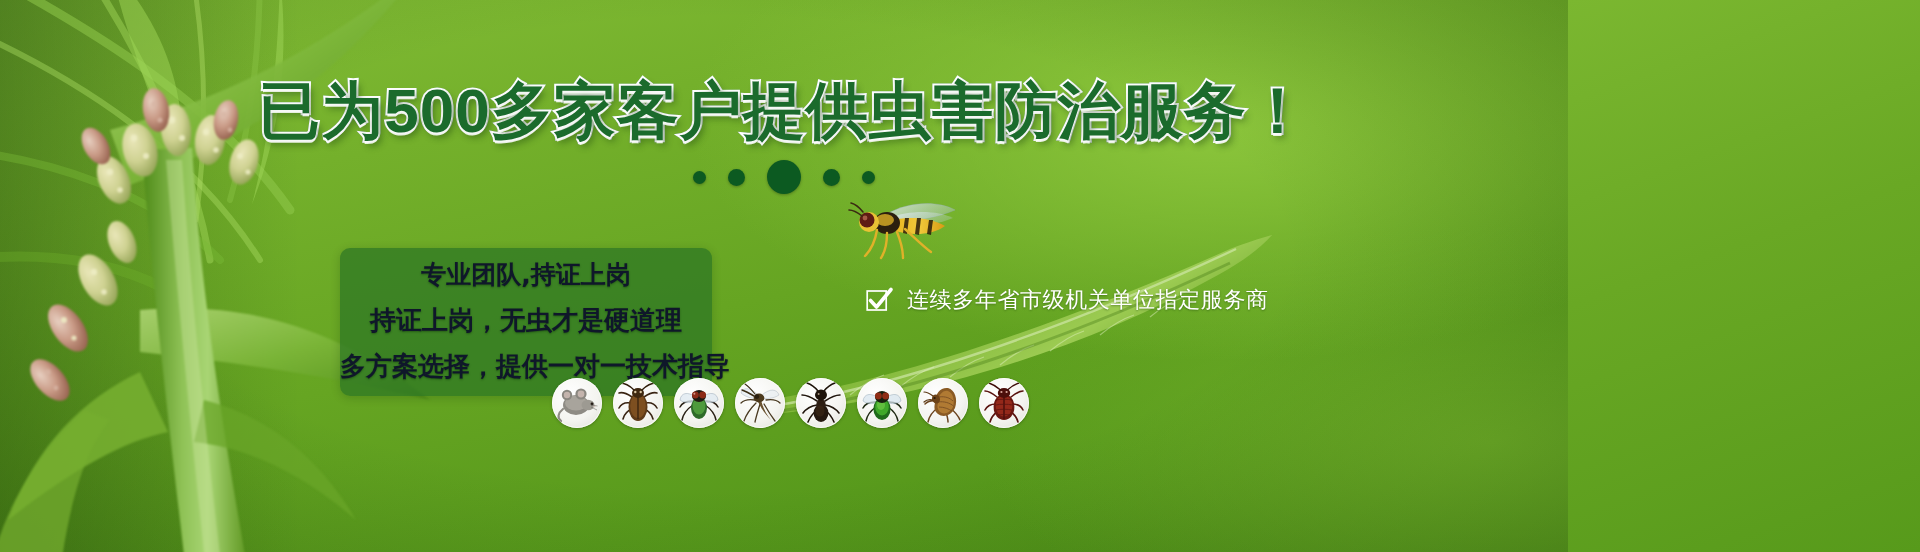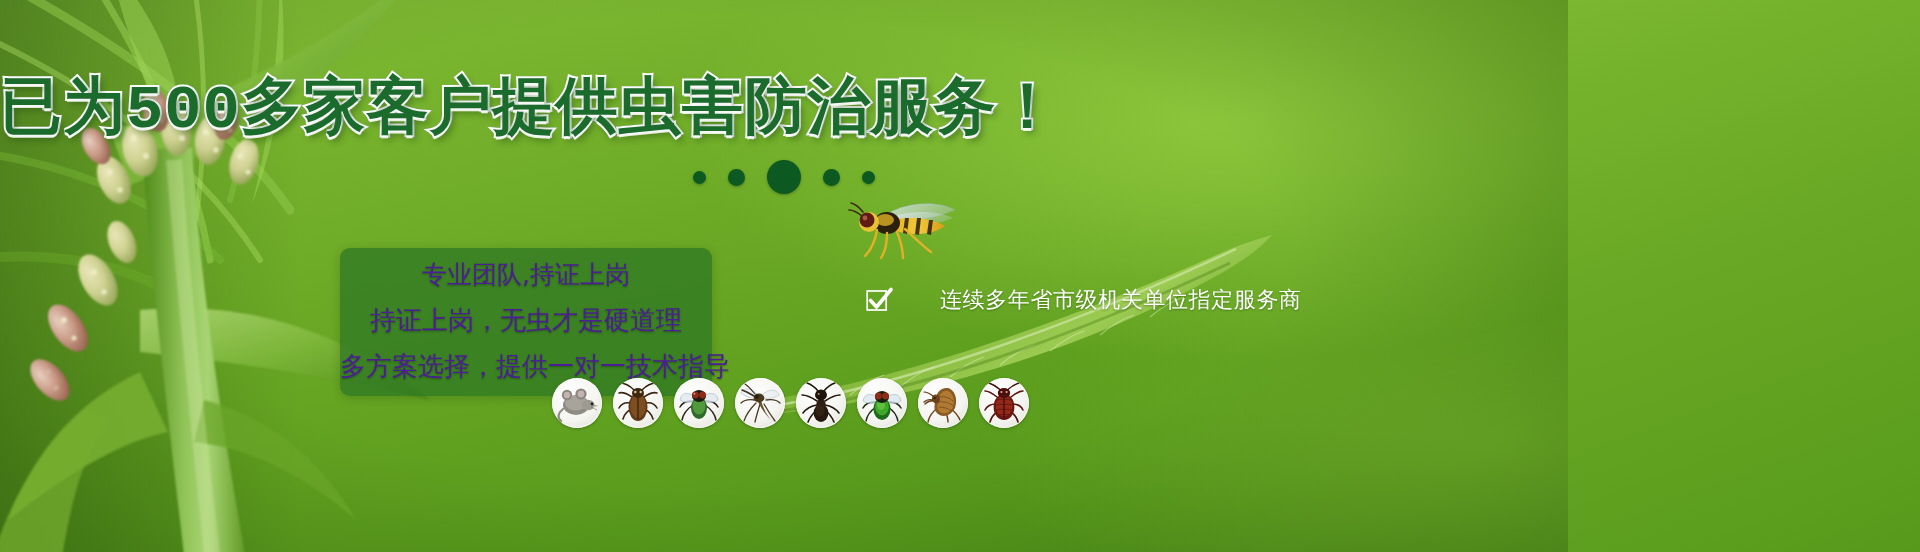--- a/index.html
+++ b/index.html
@@ -54,32 +54,33 @@
   .blade-group { position:absolute; left:-40px; top:-40px; width:620px; height:520px; }
   .blade-group svg { width:100%; height:100%; display:block; filter:blur(.6px); }
 
   
   .leaf-long { position:absolute; left:760px; top:215px; width:560px; height:210px; }
   .leaf-long svg { width:100%; height:100%; display:block; }
 
   
   .headline {
     position:absolute; left:0; top:72px; width:1568px;
+    text-align:center;
     white-space:nowrap;
     font-size:62px;
     line-height:78px;
     font-weight:bold;
     letter-spacing:1px;
     color:#1b6b2c;
     -webkit-text-stroke:4px #ffffff;
     paint-order:stroke fill;
     text-shadow:
        0 3px 0 rgba(255,255,255,.85),
        3px 5px 7px rgba(20,60,10,.45);
-    font-family:Liberation Mono, monospace;
+    font-family:Liberation Sans, sans-serif;
   }
   .headline-inner {
     background:linear-gradient(180deg,#2f8a3a 0%,#1f7430 38%,#0f5a22 72%,#0a4a1c 100%);
     -webkit-background-clip:text;
     background-clip:text;
   }
 
   
   .dots {
     position:absolute; left:0; top:160px; width:1568px;
@@ -95,22 +96,22 @@
     position:absolute; left:340px; top:248px;
     width:372px; height:148px;
     border-radius:10px;
     background:rgba(42,116,35,0.70);
     box-shadow:0 2px 10px rgba(10,40,5,.20);
     display:flex; flex-direction:column;
     justify-content:center;
     padding:4px 0 6px 0;
   }
   .slogan-line {
-    color:#4c1d95;
-    font-weight:normal;
+    color:#0f172a;
+    font-weight:bold;
     text-align:center;
     white-space:nowrap;
     text-shadow:0 1px 2px rgba(10,45,5,.45);
     font-family:"DejaVu Sans","Liberation Sans",sans-serif;
   }
   .slogan-line.l1 { font-size:25px; line-height:44px; letter-spacing:0px; }
   .slogan-line.l2 { font-size:26px; line-height:46px; letter-spacing:0px; }
   .slogan-line.l3 { font-size:26px; line-height:46px; letter-spacing:0px; }
 
   
@@ -122,21 +123,20 @@
   .chk { position:relative; width:26px; height:26px; flex:0 0 26px; }
   .chk svg { width:100%; height:100%; display:block; overflow:visible; }
   .feature-label {
     color:#ffffff;
     font-size:22px;
     font-weight:normal;
     white-space:nowrap;
     letter-spacing:.6px;
     text-shadow:0 1px 2px rgba(15,50,5,.40);
     font-family:"DejaVu Sans","Liberation Sans",sans-serif;
-    margin-left:33px;
   }
 
   
   .fly { position:absolute; left:845px; top:198px; width:120px; height:62px; }
   .fly svg { width:100%; height:100%; display:block; }
 
   
   .pest-strip {
     position:absolute; left:552px; top:378px;
     display:flex; align-items:center; gap:11px;

